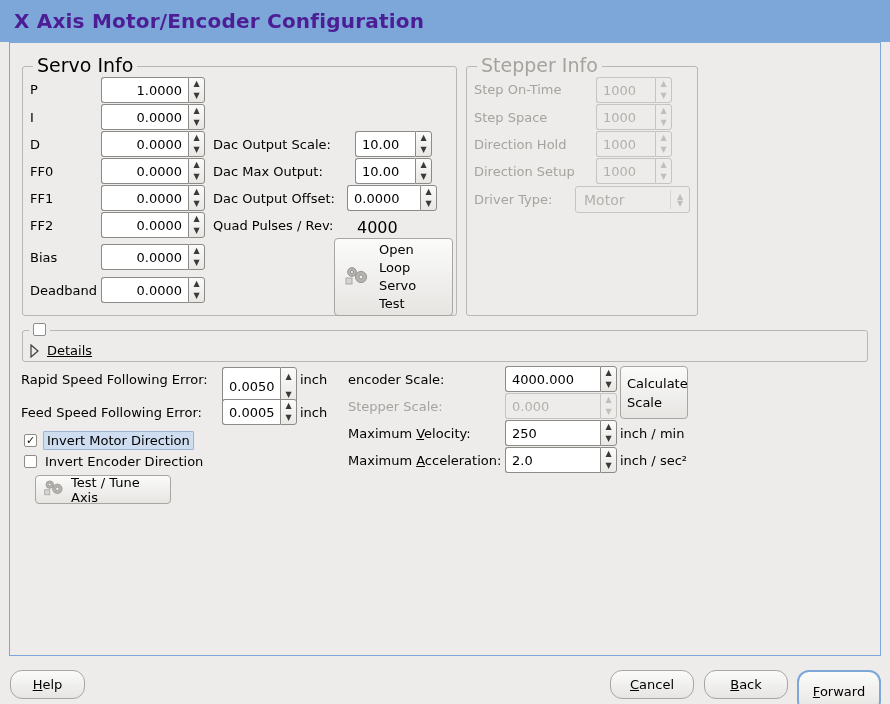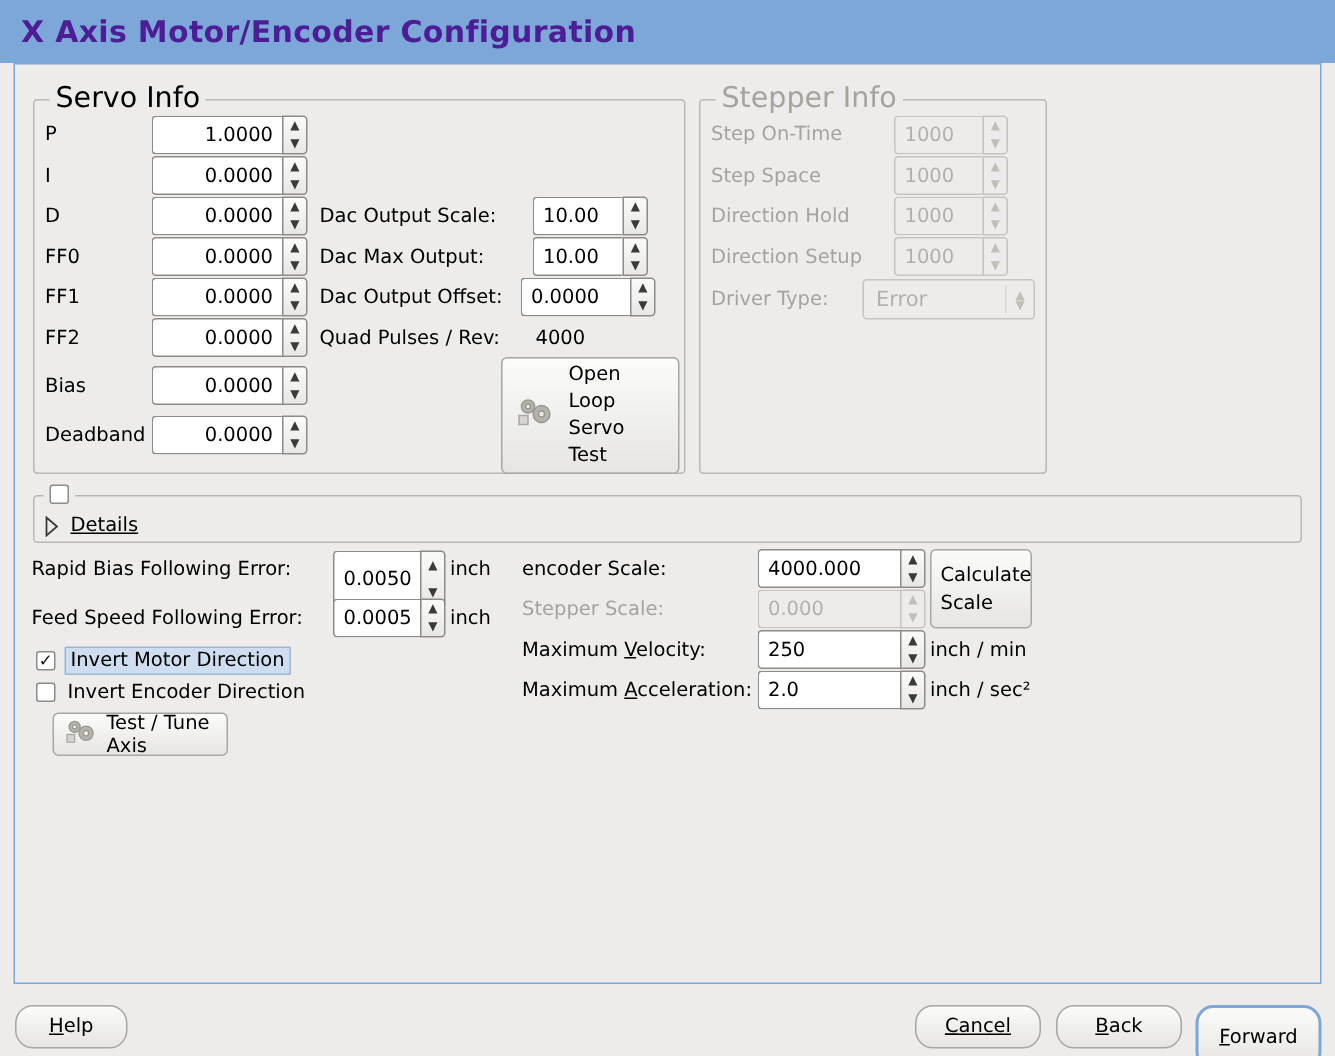--- a/index.html
+++ b/index.html
@@ -119,21 +119,21 @@
   
   .disclosure{position:absolute;display:flex;align-items:center;}
   .tri-outline{
     width:10px;height:13px;position:relative;
   }
   .tri-outline svg{display:block;}
   .disclosure .dtext{margin-left:8px;font-size:13px;}
   
   .gear{display:inline-block;}
   
-  .statval{position:absolute;font-size:13px;}
+  .statval{position:absolute;font-size:16px;}
 </style>
 </head>
 <body>
 
 <div class="titlebar">
   <span class="title">X Axis Motor/Encoder Configuration</span>
 </div>
 
 <div class="page-frame"></div>
 
@@ -286,42 +286,42 @@
 </div>
 <div class="spin disabled" style="left:596px;top:158px;width:76px;height:26px;">
   <div class="field left">1000</div>
   <div class="btns">
       <div class="up">▲</div>
       <div class="dn">▼</div>
     </div>
 </div>
 
 <div class="combo" style="left:575px;top:186px;width:115px;height:27px;">
-  <span class="val">Error</span>
+  <span class="val">Motor</span>
   <span class="sep"></span>
   <span class="arrows">
       <span>▲</span>
       <span>▼</span>
     </span>
 </div>
 
 <div class="group" style="left:22px;top:330px;width:846px;height:32px;"></div>
 <div class="cbrow" style="left:29px;top:323px;background:#edecea;padding:0 4px;">
   <span class="cbox"></span>
 </div>
 <div class="disclosure" style="left:29px;top:343px;text-decoration:underline;">
   <span class="tri-outline">
     <svg width="10" height="14" viewBox="0 0 10 14">
         <path d="M2 1 L9 7 L2 13 Z" fill="none" stroke="#3c3c3a" stroke-width="1.2"></path>
       </svg>
   </span>
   <span class="dtext">Details</span>
 </div>
 
-<span class="lbl" style="left:21px;top:372px;">Rapid Bias Following Error:</span>
+<span class="lbl" style="left:21px;top:372px;">Rapid Speed Following Error:</span>
 <div class="spin" style="left:222px;top:367px;width:75px;height:38px;">
   <div class="field left">0.0050</div>
   <div class="btns">
       <div class="up">▲</div>
       <div class="dn">▼</div>
     </div>
 </div>
 <span class="lbl" style="left:300px;top:372px;">inch</span>
 
 <span class="lbl" style="left:21px;top:405px;">Feed Speed Following Error:</span>
@@ -336,21 +336,21 @@
 
 <div class="cbrow" style="left:24px;top:431px;">
   <span class="cbox">✓</span>
   <span class="cbtext hl">Invert Motor Direction</span>
 </div>
 <div class="cbrow" style="left:24px;top:454px;">
   <span class="cbox"></span>
   <span class="cbtext">Invert Encoder Direction</span>
 </div>
 
-<div class="btn" style="left:35px;top:475px;width:117px;height:29px;padding-left:6px;">
+<div class="btn" style="left:35px;top:475px;width:136px;height:29px;padding-left:6px;">
   <span class="gear">
     <svg width="24" height="22" viewBox="0 0 28 26">
       <g fill="#b5b3ae" stroke="#9a9894" stroke-width="1">
         <circle cx="9" cy="9" r="4.4"></circle>
           <circle cx="9" cy="9" r="1.6" fill="#f4f3f1"></circle>
         <circle cx="18" cy="14" r="5.6"></circle>
           <circle cx="18" cy="14" r="2" fill="#f4f3f1"></circle>
       </g>
       <rect x="3" y="15" width="6" height="6" fill="#d6d4d0" stroke="#aaa8a4"></rect>
     </svg>
@@ -397,21 +397,21 @@
   <div class="btns">
       <div class="up">▲</div>
       <div class="dn">▼</div>
     </div>
 </div>
 <span class="lbl" style="left:620px;top:453px;">inch / sec²</span>
 
 <div class="btn center" style="left:10px;top:670px;width:75px;height:29px;">
   <span><span class="ul">H</span>elp</span>
 </div>
-<div class="btn center" style="left:610px;top:670px;width:84px;height:29px;text-decoration:underline;">
+<div class="btn center" style="left:610px;top:670px;width:84px;height:29px;">
   <span><span class="ul">C</span>ancel</span>
 </div>
 <div class="btn center" style="left:704px;top:670px;width:84px;height:29px;">
   <span><span class="ul">B</span>ack</span>
 </div>
 <div class="btn center focus" style="left:797px;top:670px;width:84px;height:43px;">
   <span><span class="ul">F</span>orward</span>
 </div>
 
 </body></html>

